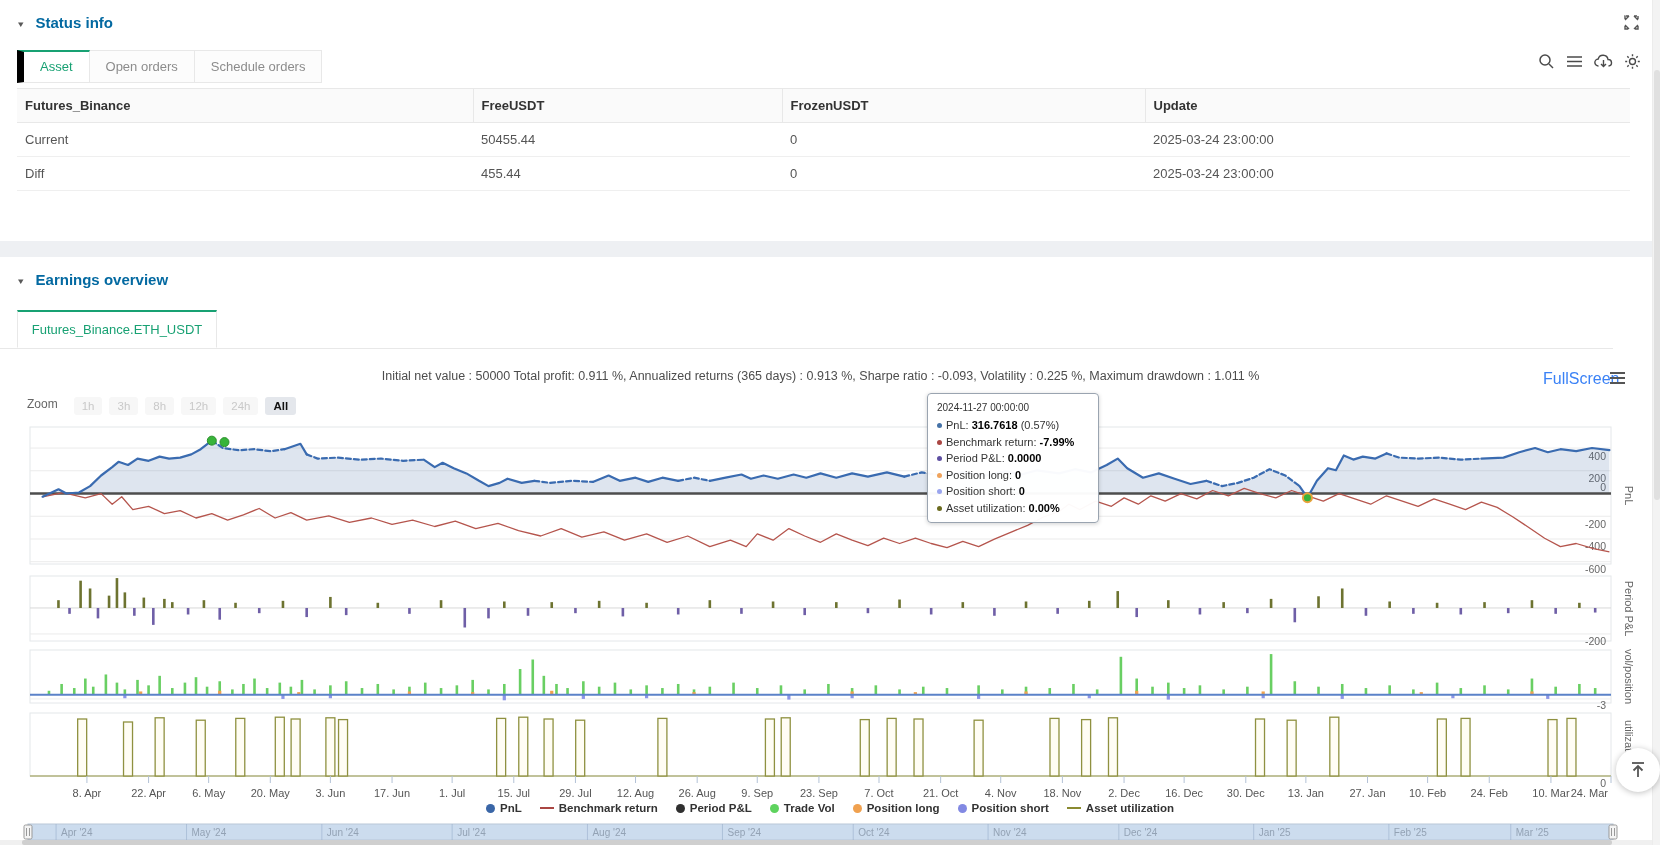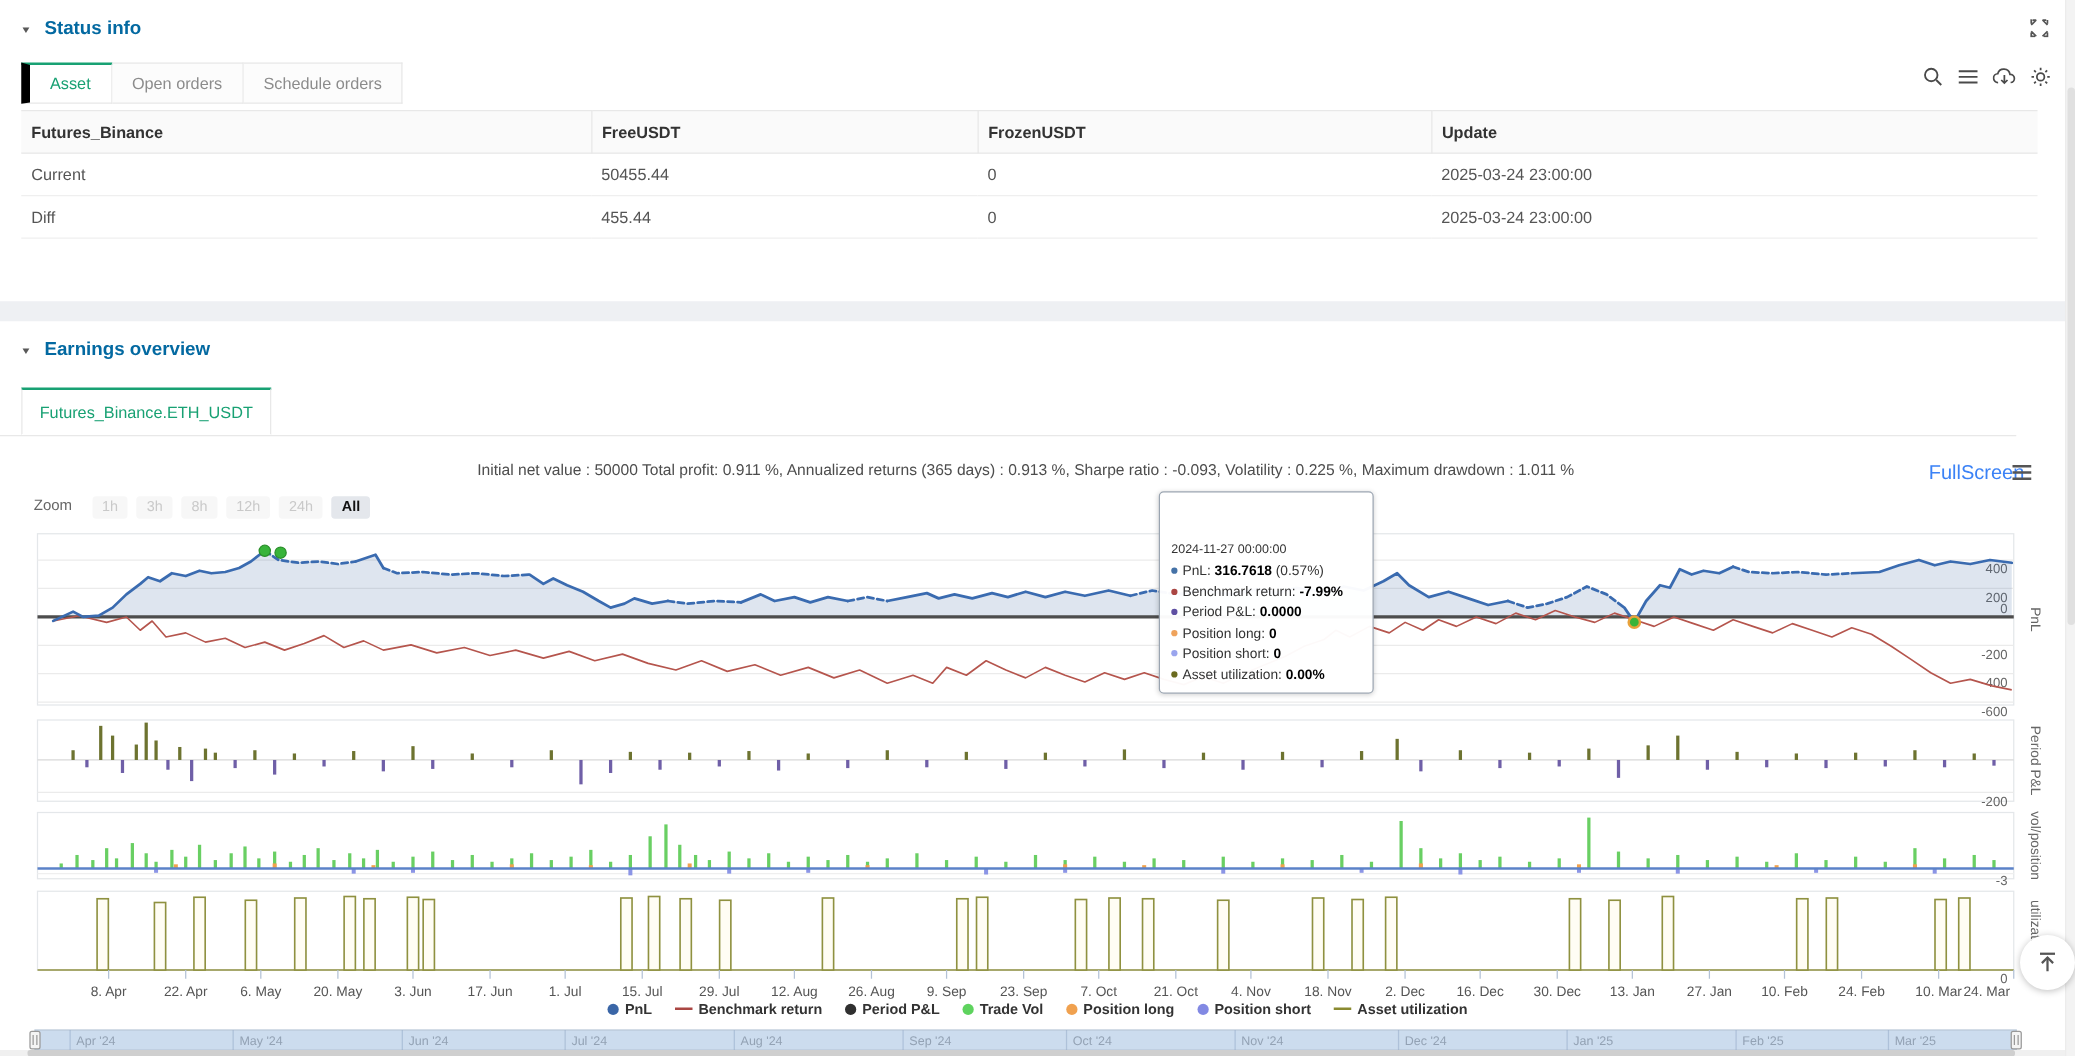--- a/index.html
+++ b/index.html
@@ -29,21 +29,21 @@
   .e-tab{background:#fff;border:1px solid #e8e8e8;border-top:2px solid #18a173;border-bottom:1px solid #fff;color:#18a173;font-size:13px;display:flex;align-items:center;justify-content:center;cursor:pointer;}
   .summary{font-size:12.5px;color:#4d4d4d;}
   .fullscreen{font-size:16px;color:#3b82f6;cursor:pointer;}
   .ctx-burger span{display:block;width:15px;height:2.5px;background:#555;margin:2.5px 0;}
   
   .zoomrow{display:flex;align-items:flex-start;gap:16px;font-size:12px;color:#666;}
   .zbtn{font-size:11.5px;padding:3px 8px;border-radius:3px;background:#f7f7f7;color:#c9c9c9;cursor:default;}
   .zbtn.active{background:#e4e7ec;color:#111;font-weight:bold;cursor:pointer;}
   
   .tooltip{background:rgba(255,255,255,.97);border:1px solid #9aa4b0;border-radius:4px;box-shadow:0 1px 4px rgba(0,0,0,.18);padding:6px 9px;font-size:11px;color:#333;line-height:1.5;width:152px;z-index:6;}
-  .tooltip .tt-title{font-size:10px;color:#333;margin-bottom:2px;margin-top:32px;}
+  .tooltip .tt-title{font-size:10px;color:#333;margin-bottom:2px;}
   .tooltip .bullet{display:inline-block;width:5px;height:5px;border-radius:50%;margin-right:4px;vertical-align:1px;}
   .tooltip b{color:#000;}
   
   .legend{display:flex;justify-content:center;align-items:center;gap:18px;font-size:11.5px;font-weight:bold;color:#333;}
   .legend .sym-dot{display:inline-block;width:9px;height:9px;border-radius:50%;margin-right:5px;vertical-align:-1px;}
   .legend .sym-line{display:inline-block;width:14px;height:2.5px;margin-right:5px;vertical-align:3px;}
   .legend .item{cursor:pointer;white-space:nowrap;}
   
   .backtop{width:44px;height:44px;border-radius:50%;background:#fff;box-shadow:0 1px 6px rgba(0,0,0,.25);display:flex;align-items:center;justify-content:center;cursor:pointer;z-index:7;}
   

